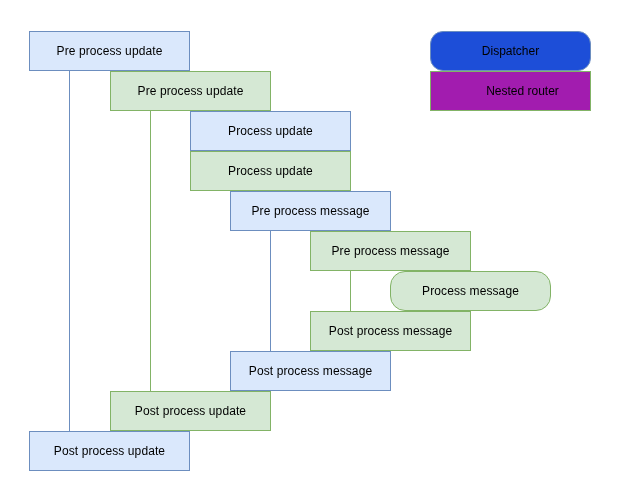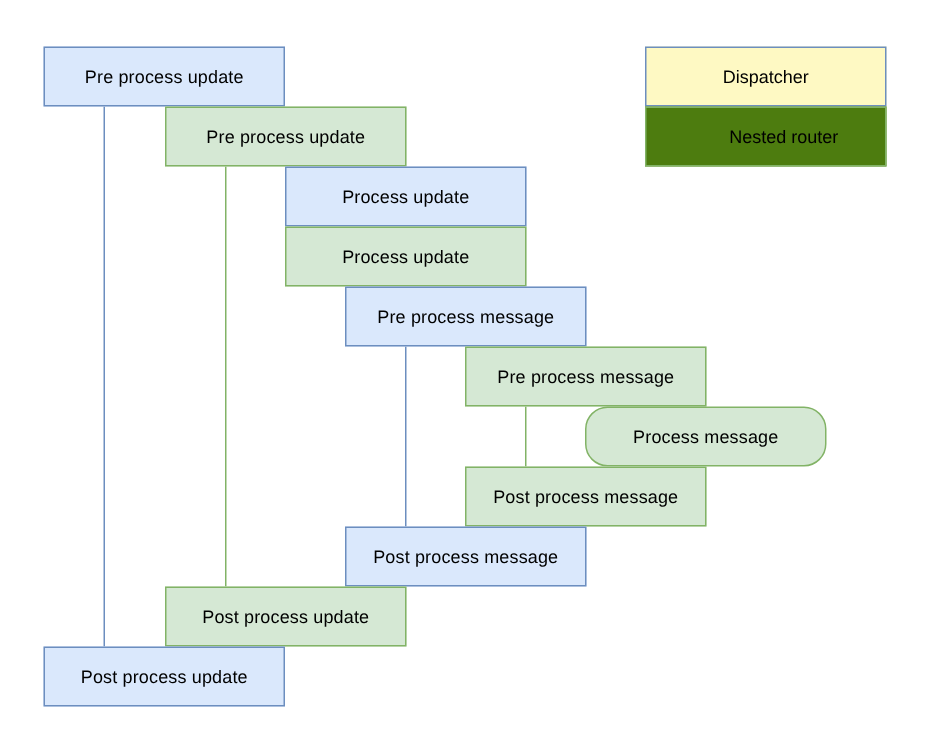--- a/index.html
+++ b/index.html
@@ -61,25 +61,26 @@
     display: flex;
     align-items: center;
     justify-content: center;
     font-size: 12px;
     line-height: 14px;
     color: #000000;
     text-align: center;
     white-space: nowrap;
   }
   .legend-node.blue {
-    background: #fef9c3;
+    background: #1d4ed8;
     border-color: #6c8ebf;
+    border-radius: 13px;
   }
   .legend-node.green {
-    background: #4d7c0f;
+    background: #a21caf;
     border-color: #82b366;
     padding-left: 24px;
   }
 </style>
 </head>
 <body>
 
 <div id="diagram-canvas">
 
   <div class="connector blue" style="left:69px;  top:71px;  height:360px;"></div>

